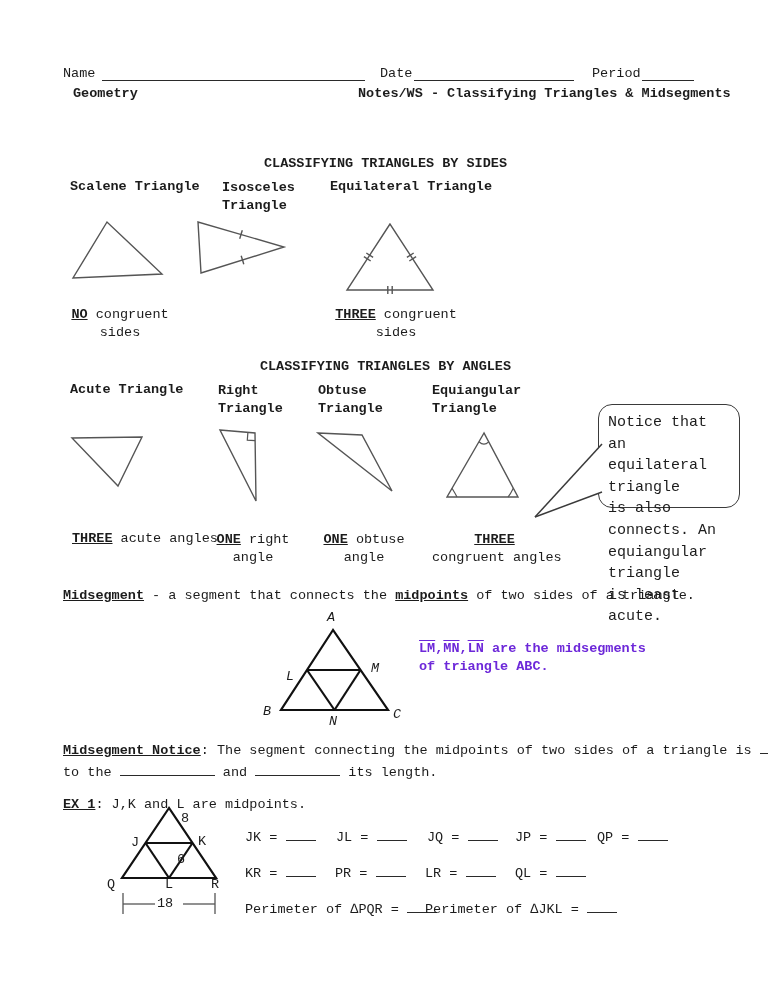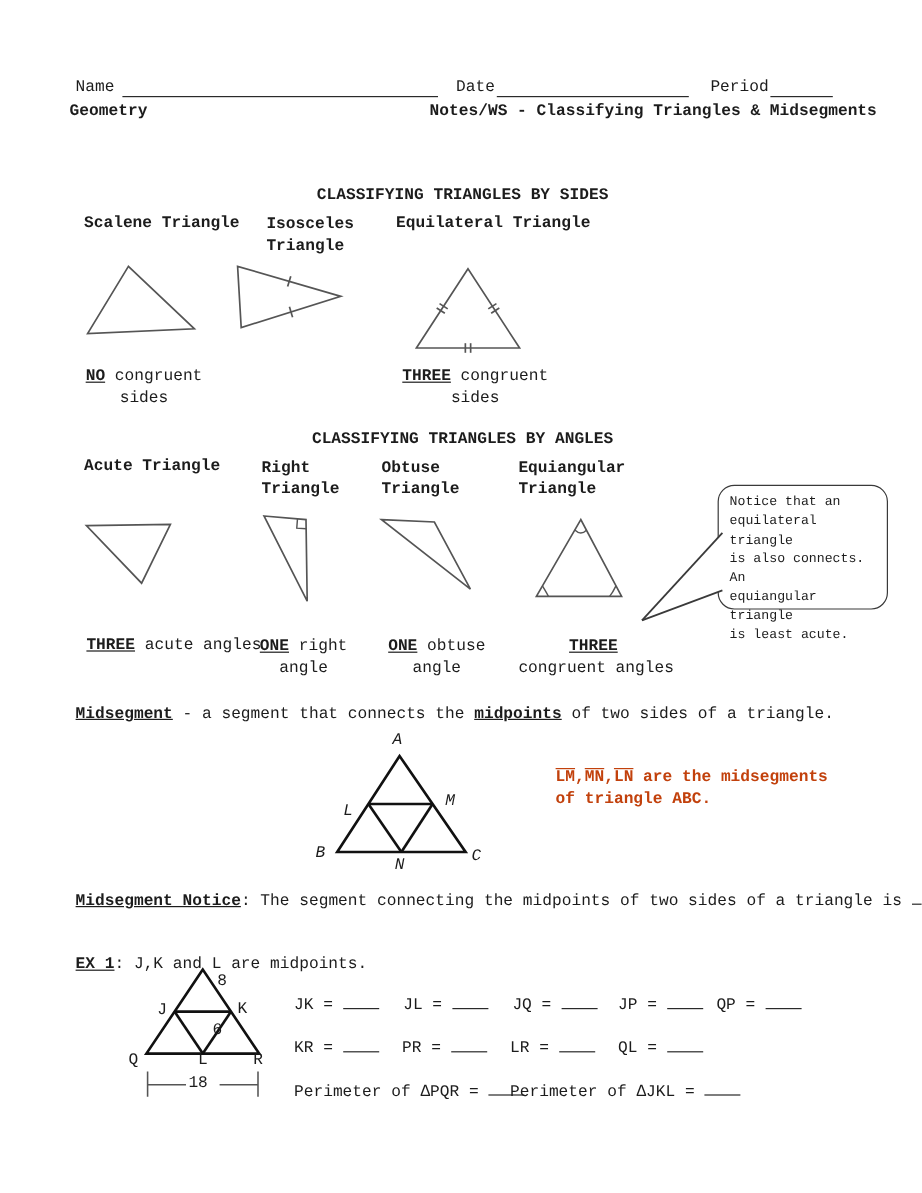--- a/index.html
+++ b/index.html
@@ -7,38 +7,38 @@
         font-family:Liberation Mono, monospace;font-size:13.5px;color:#1c1c1c;padding-left:29px;}
   .abs{position:absolute;white-space:nowrap;}
   .b{font-weight:bold;}
   .bu{font-weight:bold;text-decoration:underline;}
   .ctr{text-align:center;}
   .blank{display:inline-block;border-bottom:1.5px solid #2a2a2a;height:12px;}
   .lh{line-height:18px;}
   svg{position:absolute;overflow:visible;}
   .figlabel{position:absolute;white-space:nowrap;font-size:13.5px;}
   .ital{font-style:italic;}
-  .blue{color:#c2410c;font-weight:bold;margin-left:44px;}
+  .blue{color:#6d28d9;font-weight:bold;}
   .ol{text-decoration:overline;}
   .callout{position:absolute;left:598px;top:404px;width:142px;height:104px;
            border:1.5px solid #3a3a3a;border-radius:14px;background:#fff;
-           font-size:11px;line-height:1.44;padding:7px 6px 0 9px;z-index:1;box-sizing:border-box;}
+           font-size:15px;line-height:1.44;padding:7px 6px 0 9px;z-index:1;box-sizing:border-box;}
 </style>
 </head>
 <body>
 
 <div class="page">
 
   <span class="abs" style="left:63px;top:66px">Name</span>
   <span class="abs blank" style="left:102px;top:68px;width:263px"></span>
   <span class="abs" style="left:380px;top:66px">Date</span>
   <span class="abs blank" style="left:414px;top:68px;width:160px"></span>
   <span class="abs" style="left:592px;top:66px">Period</span>
   <span class="abs blank" style="left:642px;top:68px;width:52px"></span>
-  <span class="abs b" style="left:58px;top:86px">Geometry</span>
+  <span class="abs b" style="left:73px;top:86px">Geometry</span>
   <span class="abs b" style="left:358px;top:86px">Notes/WS - Classifying Triangles &amp; Midsegments</span>
 
 
   <div class="abs ctr b" style="left:63px;top:156px;width:645px">CLASSIFYING TRIANGLES BY SIDES</div>
   <span class="abs b" style="left:70px;top:179px">Scalene Triangle</span>
   <div class="abs b lh" style="left:222px;top:179px">
     <span>Isosceles</span><br>
     <span>Triangle</span>
   </div>
   <span class="abs b" style="left:330px;top:179px">Equilateral Triangle</span>
@@ -148,20 +148,23 @@
   <span class="figlabel ital" style="left:329px;top:714px">N</span>
   <span class="figlabel ital" style="left:393px;top:707px">C</span>
 
   <div class="abs blue lh" style="left:419px;top:640px">
     <span class="ol">LM</span><span>,</span><span class="ol">MN</span><span>,</span><span class="ol">LN</span><span> are the midsegments</span><br>
     <span>of triangle ABC.</span>
   </div>
 
   <div class="abs" style="left:63px;top:741px">
     <span class="bu">Midsegment Notice</span><span>: The segment connecting the midpoints of two sides of a triangle is </span><span class="blank" style="width:45px"></span>
+  </div>
+  <div class="abs" style="left:63px;top:763px">
+    <span>to the </span><span class="blank" style="width:95px"></span><span> and </span><span class="blank" style="width:85px"></span><span> its length.</span>
   </div>
 
   <div class="abs" style="left:63px;top:797px">
     <span class="bu">EX 1</span><span>: J,K and L are midpoints.</span>
   </div>
 
   <svg style="left:108px;top:798px" width="130" height="122">
     <polygon points="61,10 14,80 108,80" fill="none" stroke="#111" stroke-width="2.2"></polygon>
     <line x1="37.5" y1="45" x2="84.5" y2="45" stroke="#111" stroke-width="2.2"></line>
     <line x1="37.5" y1="45" x2="61" y2="80" stroke="#111" stroke-width="2.2"></line>

